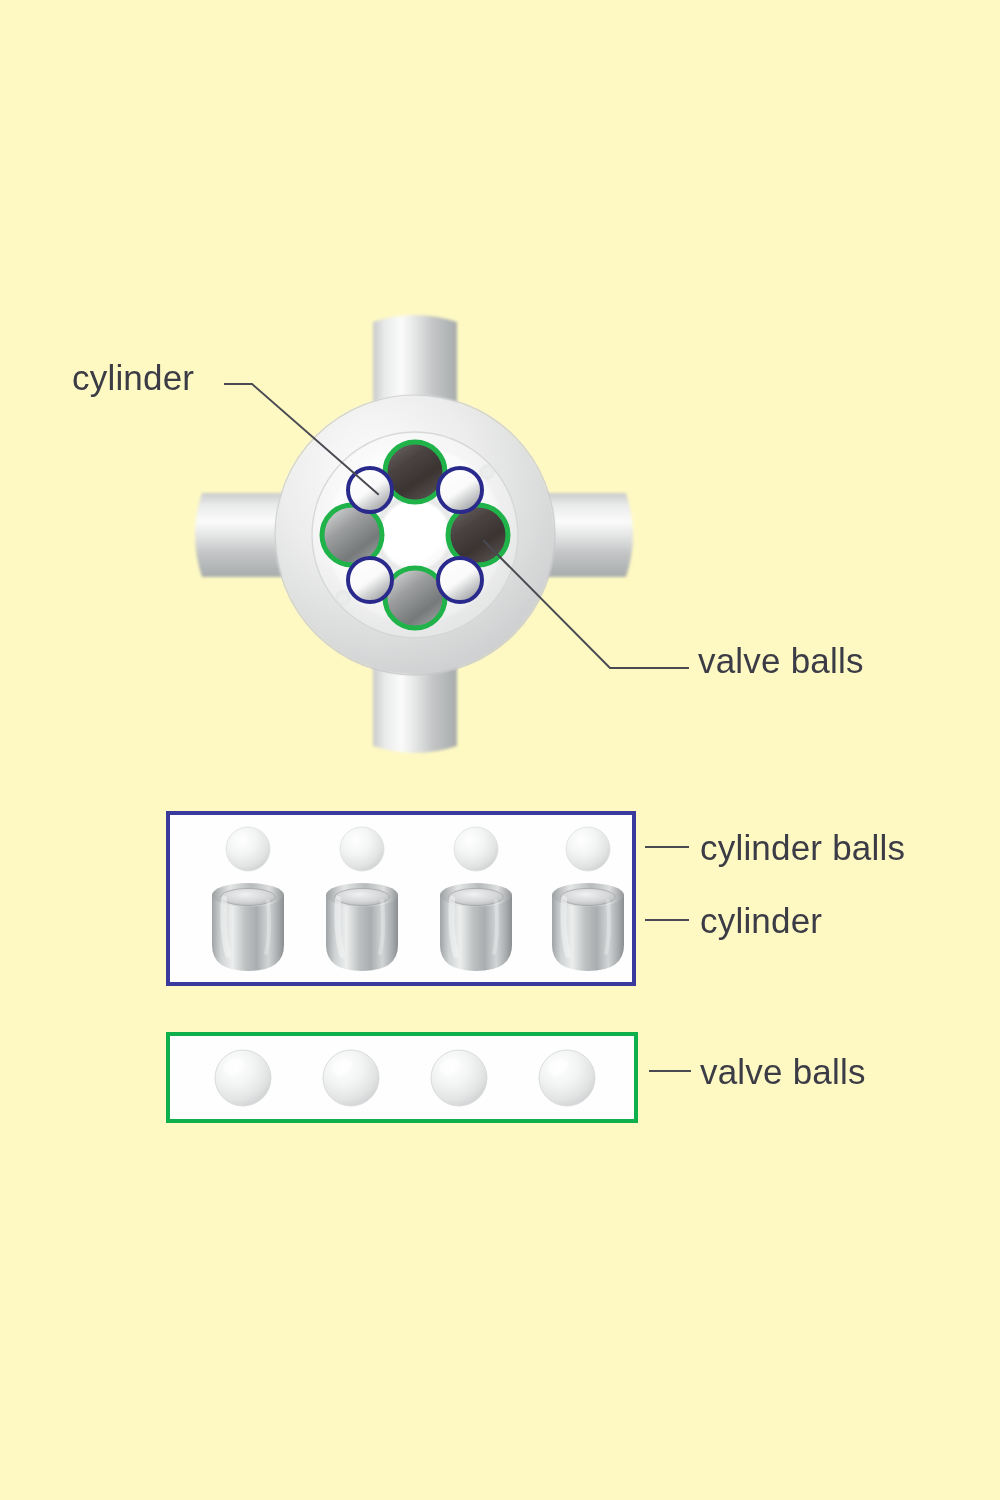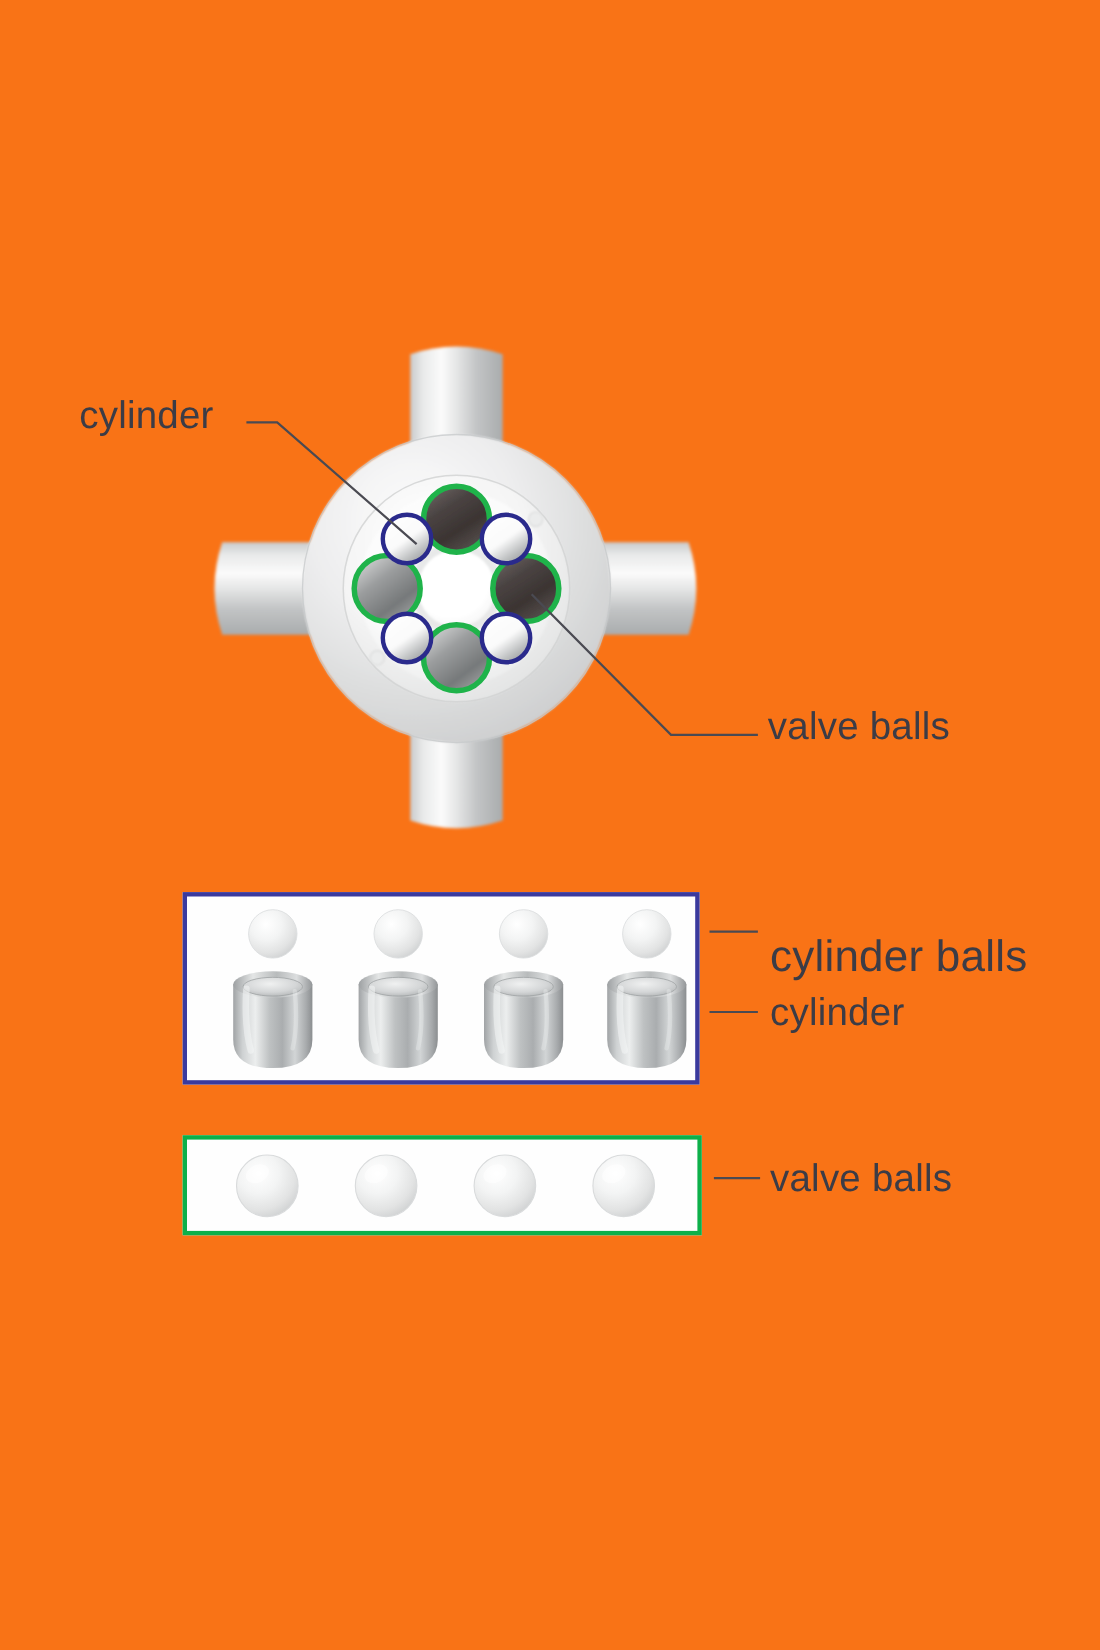--- a/index.html
+++ b/index.html
@@ -8,21 +8,21 @@
     padding: 0;
     background: #ffffff;
   }
   body {
     font-family: "Liberation Sans", sans-serif;
   }
   #page {
     position: relative;
     width: 1000px;
     height: 1500px;
-    background: #f97316;
+    background: #fef9c3;
     overflow: hidden;
   }
   .label {
     position: absolute;
     font-family: "Liberation Sans", sans-serif;
     font-weight: 300;
     color: #3c3c46;
     white-space: nowrap;
     letter-spacing: 0.2px;
   }
@@ -31,22 +31,22 @@
     top: 358px;
     font-size: 35px;
   }
   #label-valve-balls-top {
     left: 698px;
     top: 641px;
     font-size: 35px;
   }
   #label-cylinder-balls {
     left: 700px;
-    top: 848px;
-    font-size: 40px;
+    top: 828px;
+    font-size: 35px;
   }
   #label-cylinder-lower {
     left: 700px;
     top: 901px;
     font-size: 35px;
   }
   #label-valve-balls-lower {
     left: 700px;
     top: 1052px;
     font-size: 35px;

